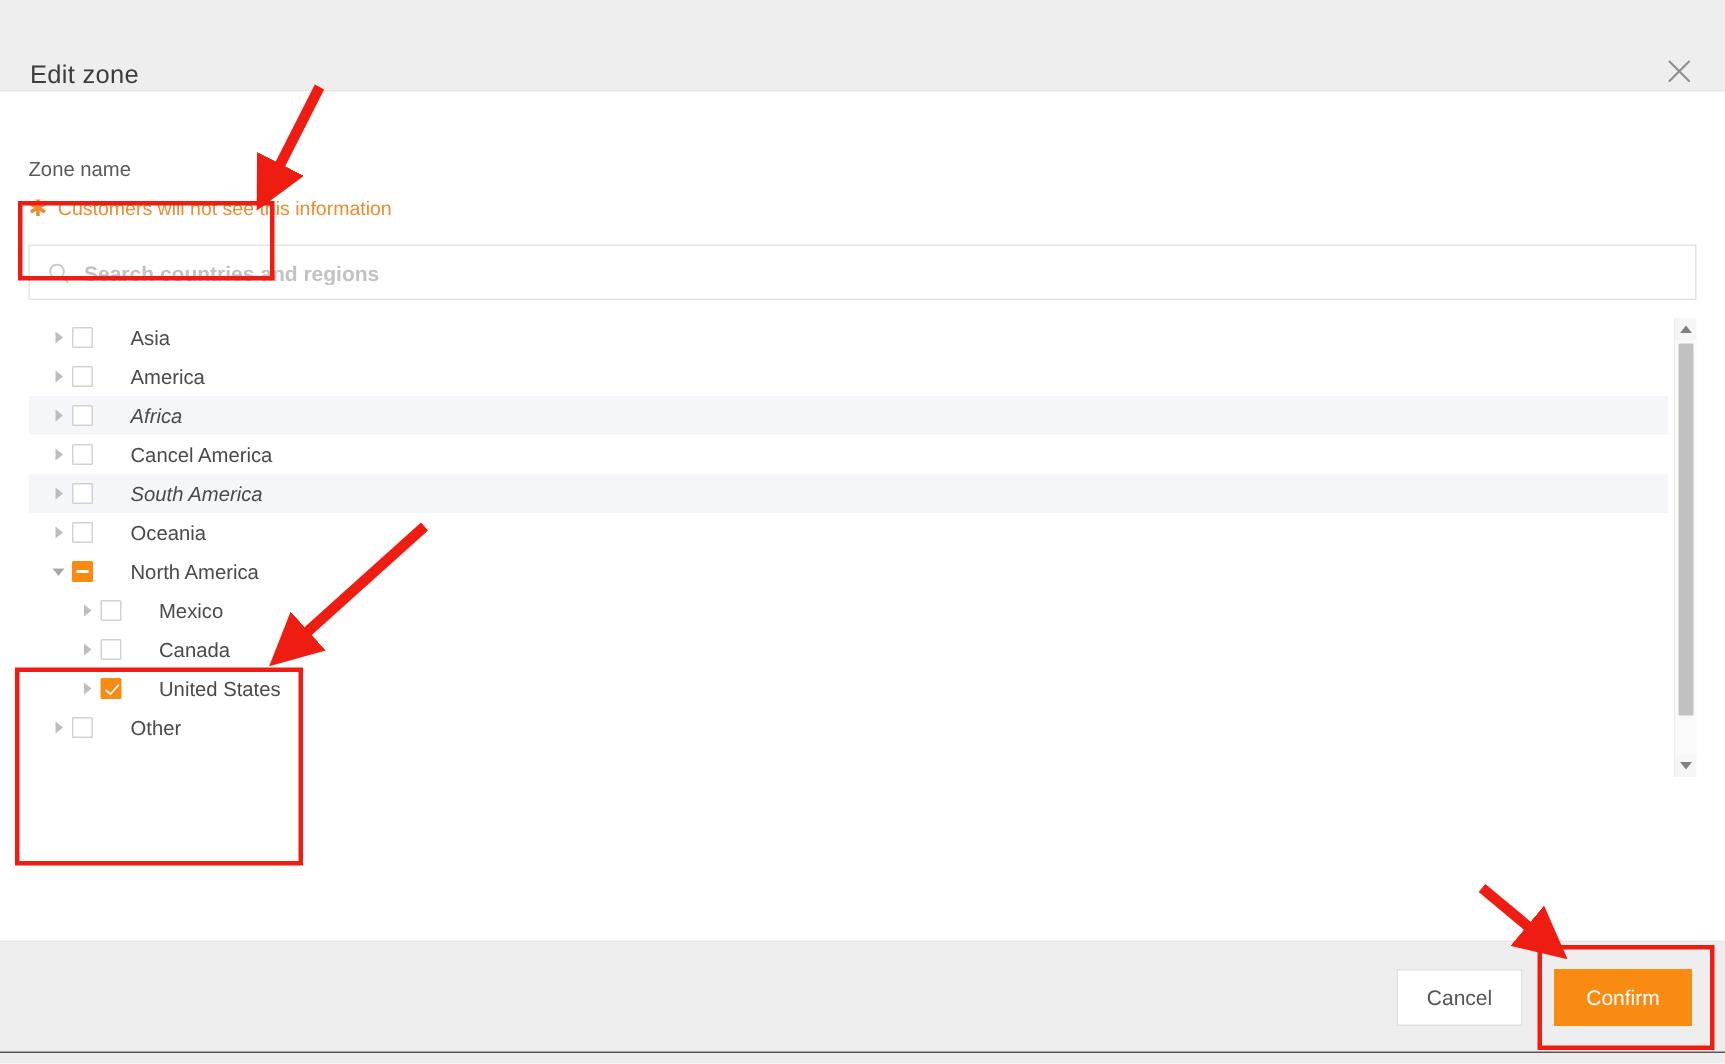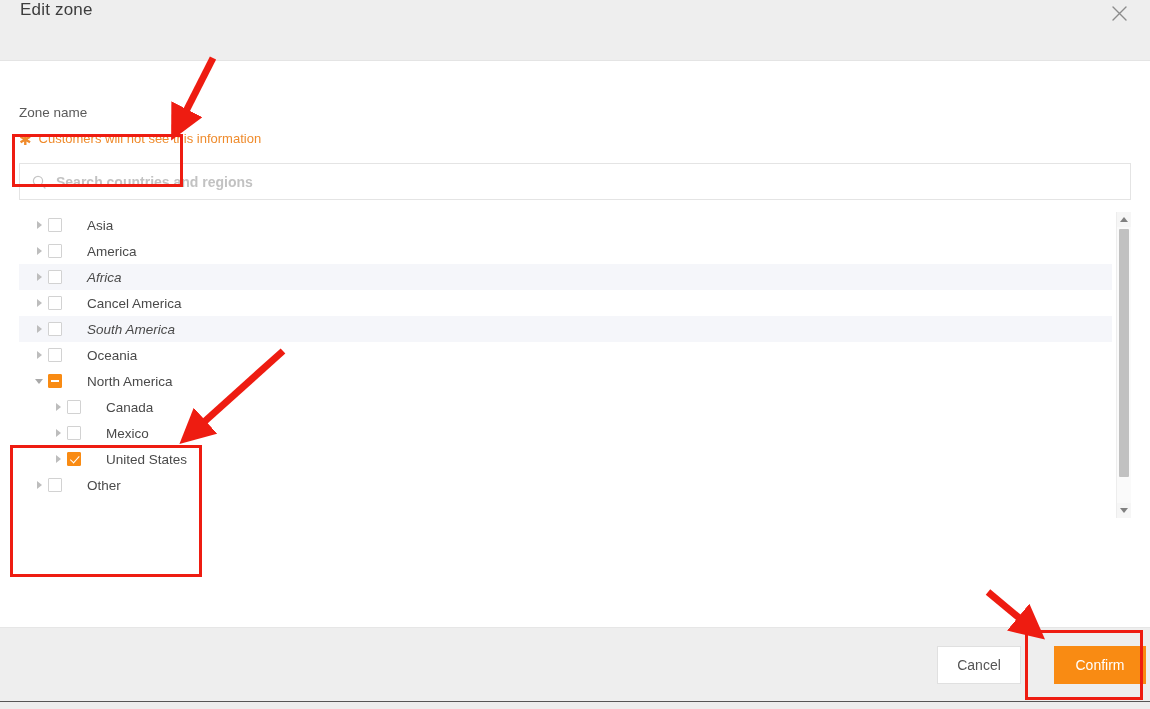--- a/index.html
+++ b/index.html
@@ -26,21 +26,21 @@
     display: flex;
     flex-direction: column;
   }
 
   
   .modal-header {
     height: 61px;
     background: #eeeeee;
     border-bottom: 1px solid #e4e4e4;
     display: flex;
-    align-items: flex-start;
+    align-items: flex-end;
     justify-content: space-between;
     padding: 0 18px 0 20px;
     box-sizing: border-box;
     flex: 0 0 auto;
   }
   .modal-title {
     font-size: 17px;
     color: #3d3d3d;
     letter-spacing: .2px;
   }
@@ -265,24 +265,24 @@
   }
 
   
   .modal-footer {
     height: 74px;
     background: #eeeeee;
     border-top: 1px solid #e6e6e6;
     display: flex;
     align-items: center;
     justify-content: flex-end;
-    padding-right: 4px;
+    padding-right: 22px;
     box-sizing: border-box;
     flex: 0 0 auto;
-    gap: 16px;
+    gap: 4px;
   }
   .btn {
     height: 38px;
     min-width: 84px;
     font-size: 14px;
     font-family: "Liberation Sans", sans-serif;
     cursor: pointer;
     box-sizing: border-box;
     display: flex;
     align-items: center;
@@ -417,28 +417,28 @@
               <span class="tri"></span>
             </span>
             <span class="cbox indeterminate"></span>
             <span class="row-label">North America</span>
           </div>
           <div class="tree-row indent-2">
             <span class="caret">
               <span class="tri"></span>
             </span>
             <span class="cbox"></span>
+            <span class="row-label">Mexico</span>
+          </div>
+          <div class="tree-row indent-2">
+            <span class="caret">
+              <span class="tri"></span>
+            </span>
+            <span class="cbox"></span>
             <span class="row-label">Canada</span>
-          </div>
-          <div class="tree-row indent-2">
-            <span class="caret">
-              <span class="tri"></span>
-            </span>
-            <span class="cbox"></span>
-            <span class="row-label">Mexico</span>
           </div>
           <div class="tree-row indent-2">
             <span class="caret">
               <span class="tri"></span>
             </span>
             <span class="cbox checked"></span>
             <span class="row-label">United States</span>
           </div>
           <div class="tree-row indent-1">
             <span class="caret">

